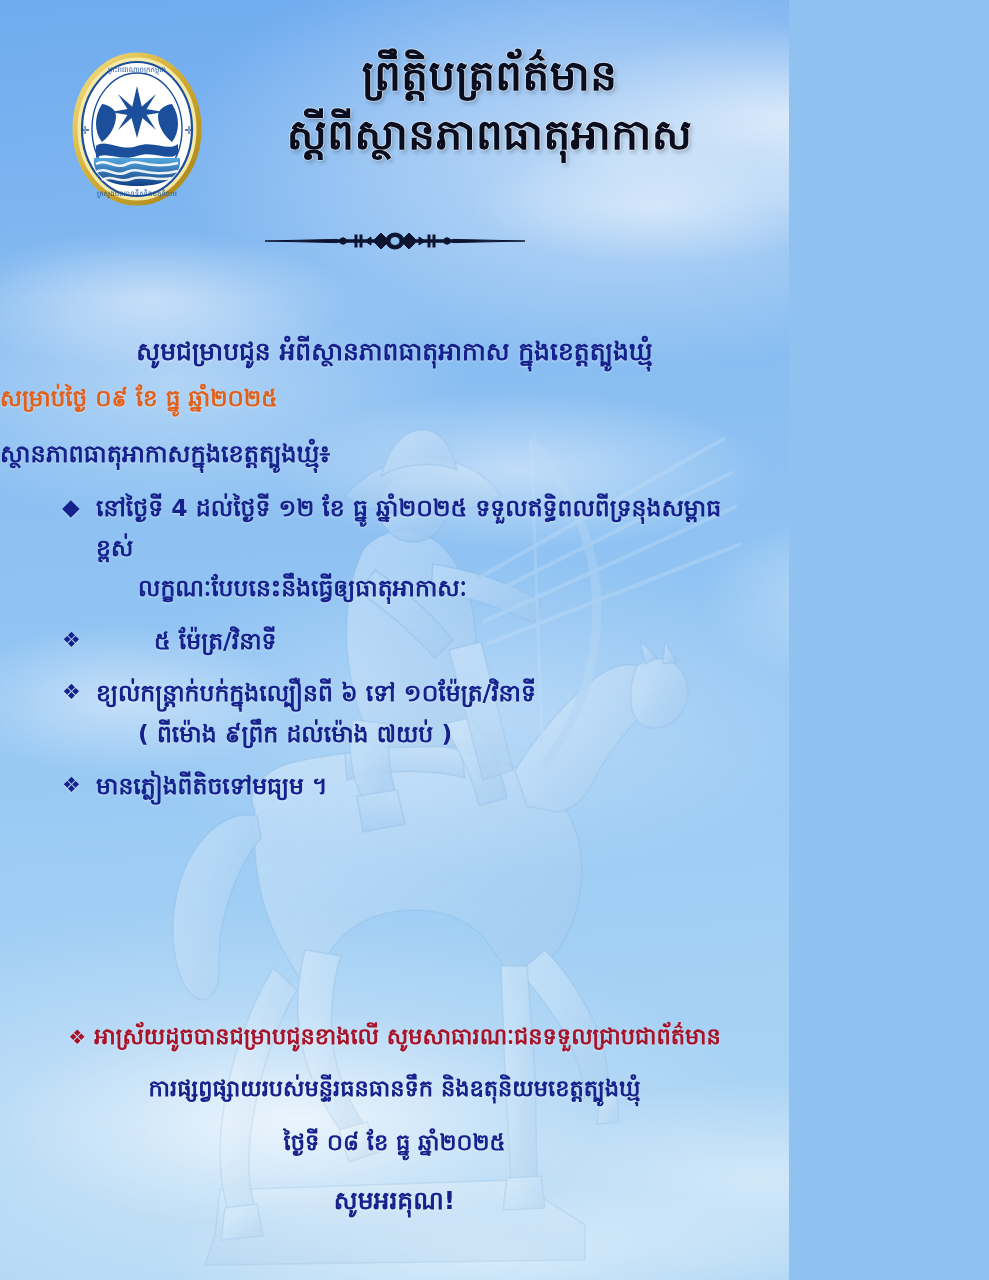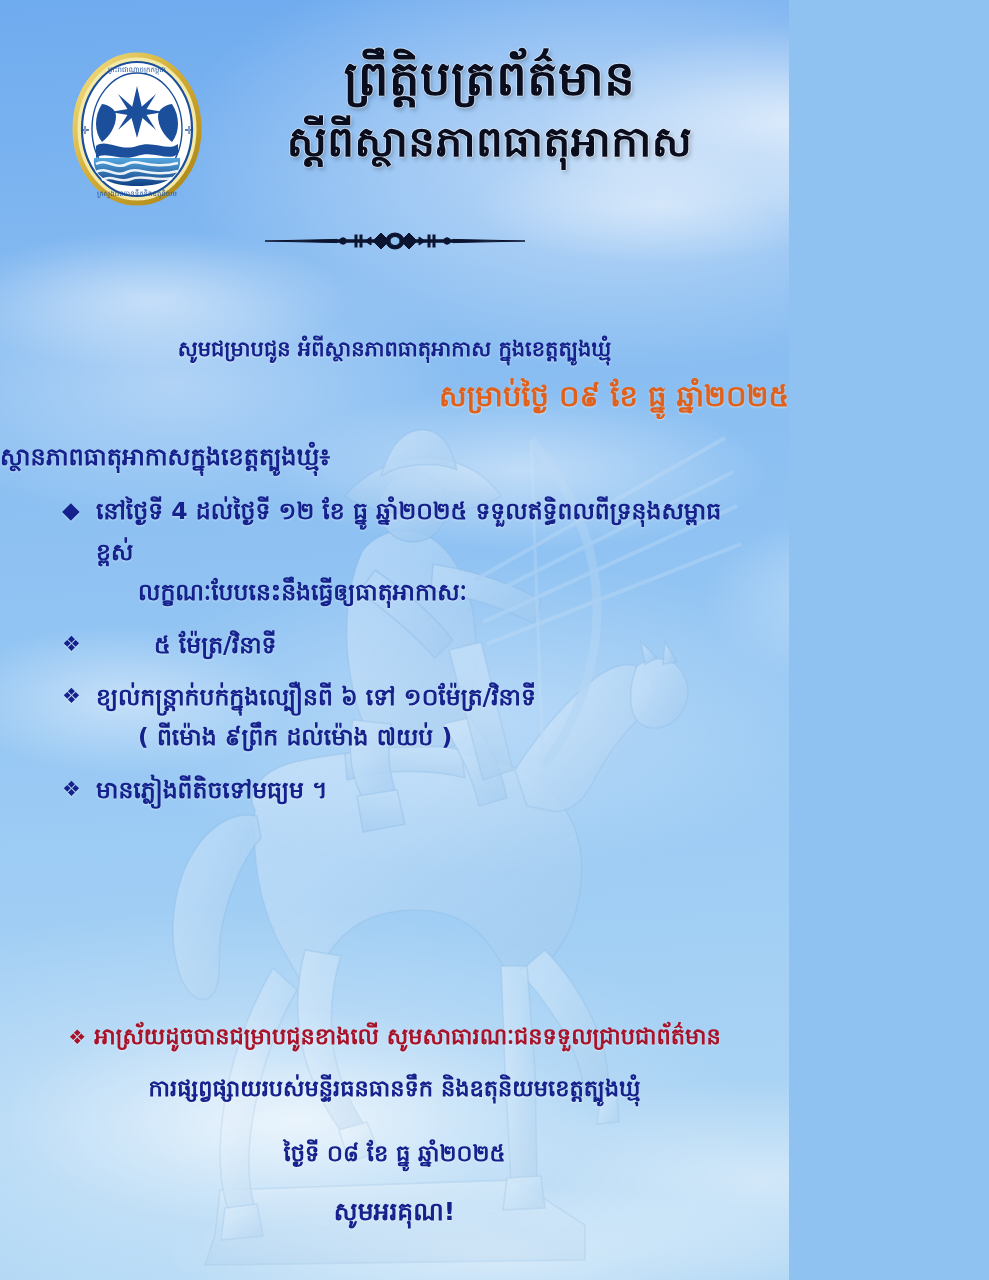--- a/index.html
+++ b/index.html
@@ -72,50 +72,50 @@
     font-weight: 700;
     color: #0a0d1e;
     letter-spacing: 0.5px;
     text-shadow:
        1px 0 0 rgba(255,255,255,0.55),
       -1px 0 0 rgba(255,255,255,0.45),
        0 1px 0 rgba(255,255,255,0.40),
        0 -1px 0 rgba(255,255,255,0.40),
        2px 3px 4px rgba(0,0,0,0.22);
   }
-  .title-1 { font-size: 48px; line-height: 1.12; }
+  .title-1 { font-size: 42px; line-height: 1.12; }
   .title-2 { font-size: 42px; line-height: 1.12; margin-top: 12px; text-align: center; }
 
   .divider {
     position: absolute;
     top: 228px;
     left: 50%;
     transform: translateX(-50%);
     width: 260px;
     height: 26px;
   }
 
   
   .content {
     position: absolute;
     top: 336px;
     left: 0; right: 0;
   }
   .subhead {
     text-align: center;
-    font-size: 21px;
+    font-size: 25px;
     font-weight: 700;
     color: #15218c;
     line-height: 1.3;
     text-shadow: 0 1px 2px rgba(255,255,255,0.55);
     padding: 0 54px;
   }
   .dateline {
-    text-align: right;
-    font-size: 29px;
+    text-align: left;
+    font-size: 23px;
     font-weight: 700;
     color: #e0611c;
     margin-top: 15px;
     text-shadow: 0 1px 2px rgba(255,255,255,0.5);
   }
 
   .section-head {
     margin-top: 22px;
     font-size: 24px;
     font-weight: 700;
@@ -170,21 +170,21 @@
     font-weight: 700;
     color: #15218c;
     line-height: 1.5;
     margin-top: 18px;
     text-shadow: 0 1px 2px rgba(255,255,255,0.5);
   }
   .footer-date {
     font-size: 22.5px;
     font-weight: 700;
     color: #15218c;
-    margin-top: 33px;
+    margin-top: 22px;
     text-shadow: 0 1px 2px rgba(255,255,255,0.5);
   }
   .footer-thanks {
     font-size: 25px;
     font-weight: 700;
     color: #15218c;
     margin-top: 24px;
     text-shadow: 0 1px 2px rgba(255,255,255,0.5);
   }
 </style>

